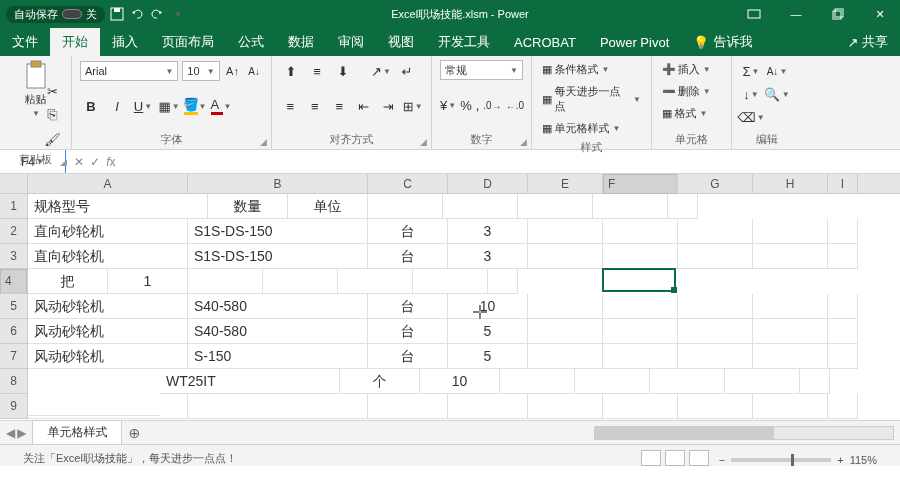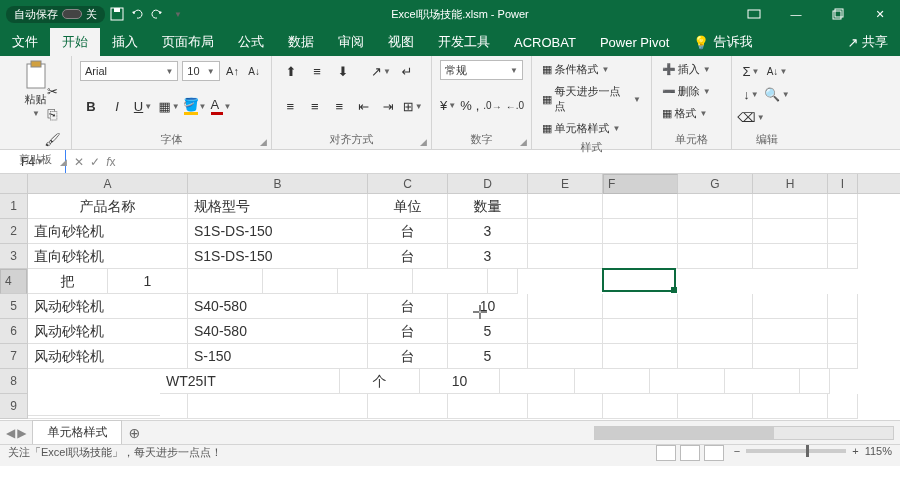--- a/index.html
+++ b/index.html
@@ -44,21 +44,21 @@
 .active-cell{position:absolute;border:2px solid #0c6b3f;pointer-events:none}
 .active-cell::after{content:"";position:absolute;right:-3px;bottom:-3px;width:6px;height:6px;background:#0c6b3f}
 .cursor-cross{position:absolute;width:16px;height:16px;pointer-events:none}
 .sheetbar{height:24px;border-top:1px solid #d4d4d4;display:flex;align-items:center;background:#f3f3f3;font-size:12px}
 .sheetbar .nav{display:flex;gap:2px;padding:0 6px;color:#888}
 .sheetbar .stab{padding:3px 14px;background:#fff;border:1px solid #ccc;border-bottom:none;margin-top:-1px}
 .sheetbar .add{width:24px;text-align:center;color:#666;font-size:14px}
 .sheetbar .hsb{flex:1;display:flex;justify-content:flex-end;align-items:center;padding-right:6px}
 .track{height:14px;width:300px;background:#e8e8e8;border:1px solid #ccc;position:relative}
 .thumb{position:absolute;height:100%;background:#cdcdcd}
-.statusbar{height:22px;background:#f3f3f3;border-top:1px solid #d4d4d4;display:flex;align-items:flex-start;font-size:11px;color:#555;padding:0 8px}
+.statusbar{height:22px;background:#f3f3f3;border-top:1px solid #d4d4d4;display:flex;align-items:flex-end;font-size:11px;color:#555;padding:0 23px}
 .statusbar .s-spacer{flex:1}
 .viewbtns{display:flex;gap:4px;margin-right:10px}
 .viewbtns span{width:20px;height:16px;border:1px solid #bbb;background:#fff;display:inline-block}
 .zoom{display:flex;align-items:center;gap:6px}
 .ztrack{width:100px;height:4px;background:#ccc;position:relative}
 .ztrack .zt{position:absolute;left:60%;top:-4px;width:3px;height:12px;background:#666}
 </style>
 </head>
 <body>
 
@@ -311,24 +311,23 @@
       <div class="rh">3</div>
       <div class="rh sel">4</div>
       <div class="rh">5</div>
       <div class="rh">6</div>
       <div class="rh">7</div>
       <div class="rh">8</div>
       <div class="rh">9</div>
     </div>
   <div class="cells" id="cells">
       <div class="row">
-        <div class="cell" style="width: 160px; text-align: center;">产品名称</div>
         <div class="cell" style="width: 180px; text-align: left;">规格型号</div>
+        <div class="cell" style="width: 80px; text-align: center;">数量</div>
         <div class="cell" style="width: 80px; text-align: center;">单位</div>
-        <div class="cell" style="width: 80px; text-align: center;">数量</div>
         <div class="cell" style="width: 75px; text-align: left;"></div>
         <div class="cell" style="width: 75px; text-align: left;"></div>
         <div class="cell" style="width: 75px; text-align: left;"></div>
         <div class="cell" style="width: 75px; text-align: left;"></div>
         <div class="cell" style="width: 30px; text-align: left;"></div>
       </div>
       <div class="row">
         <div class="cell" style="width: 160px; text-align: left;">直向砂轮机</div>
         <div class="cell" style="width: 180px; text-align: left;">S1S-DS-150</div>
         <div class="cell" style="width: 80px; text-align: center;">台</div>

